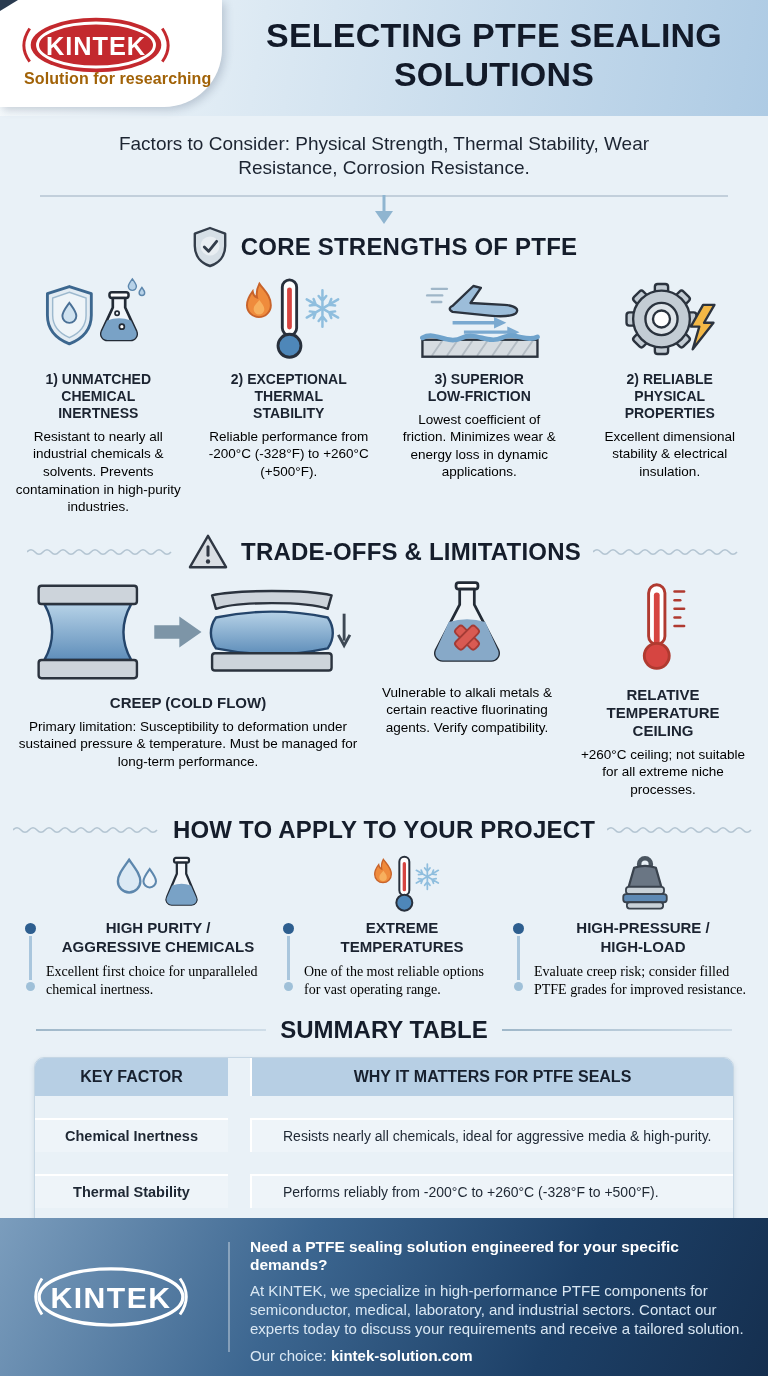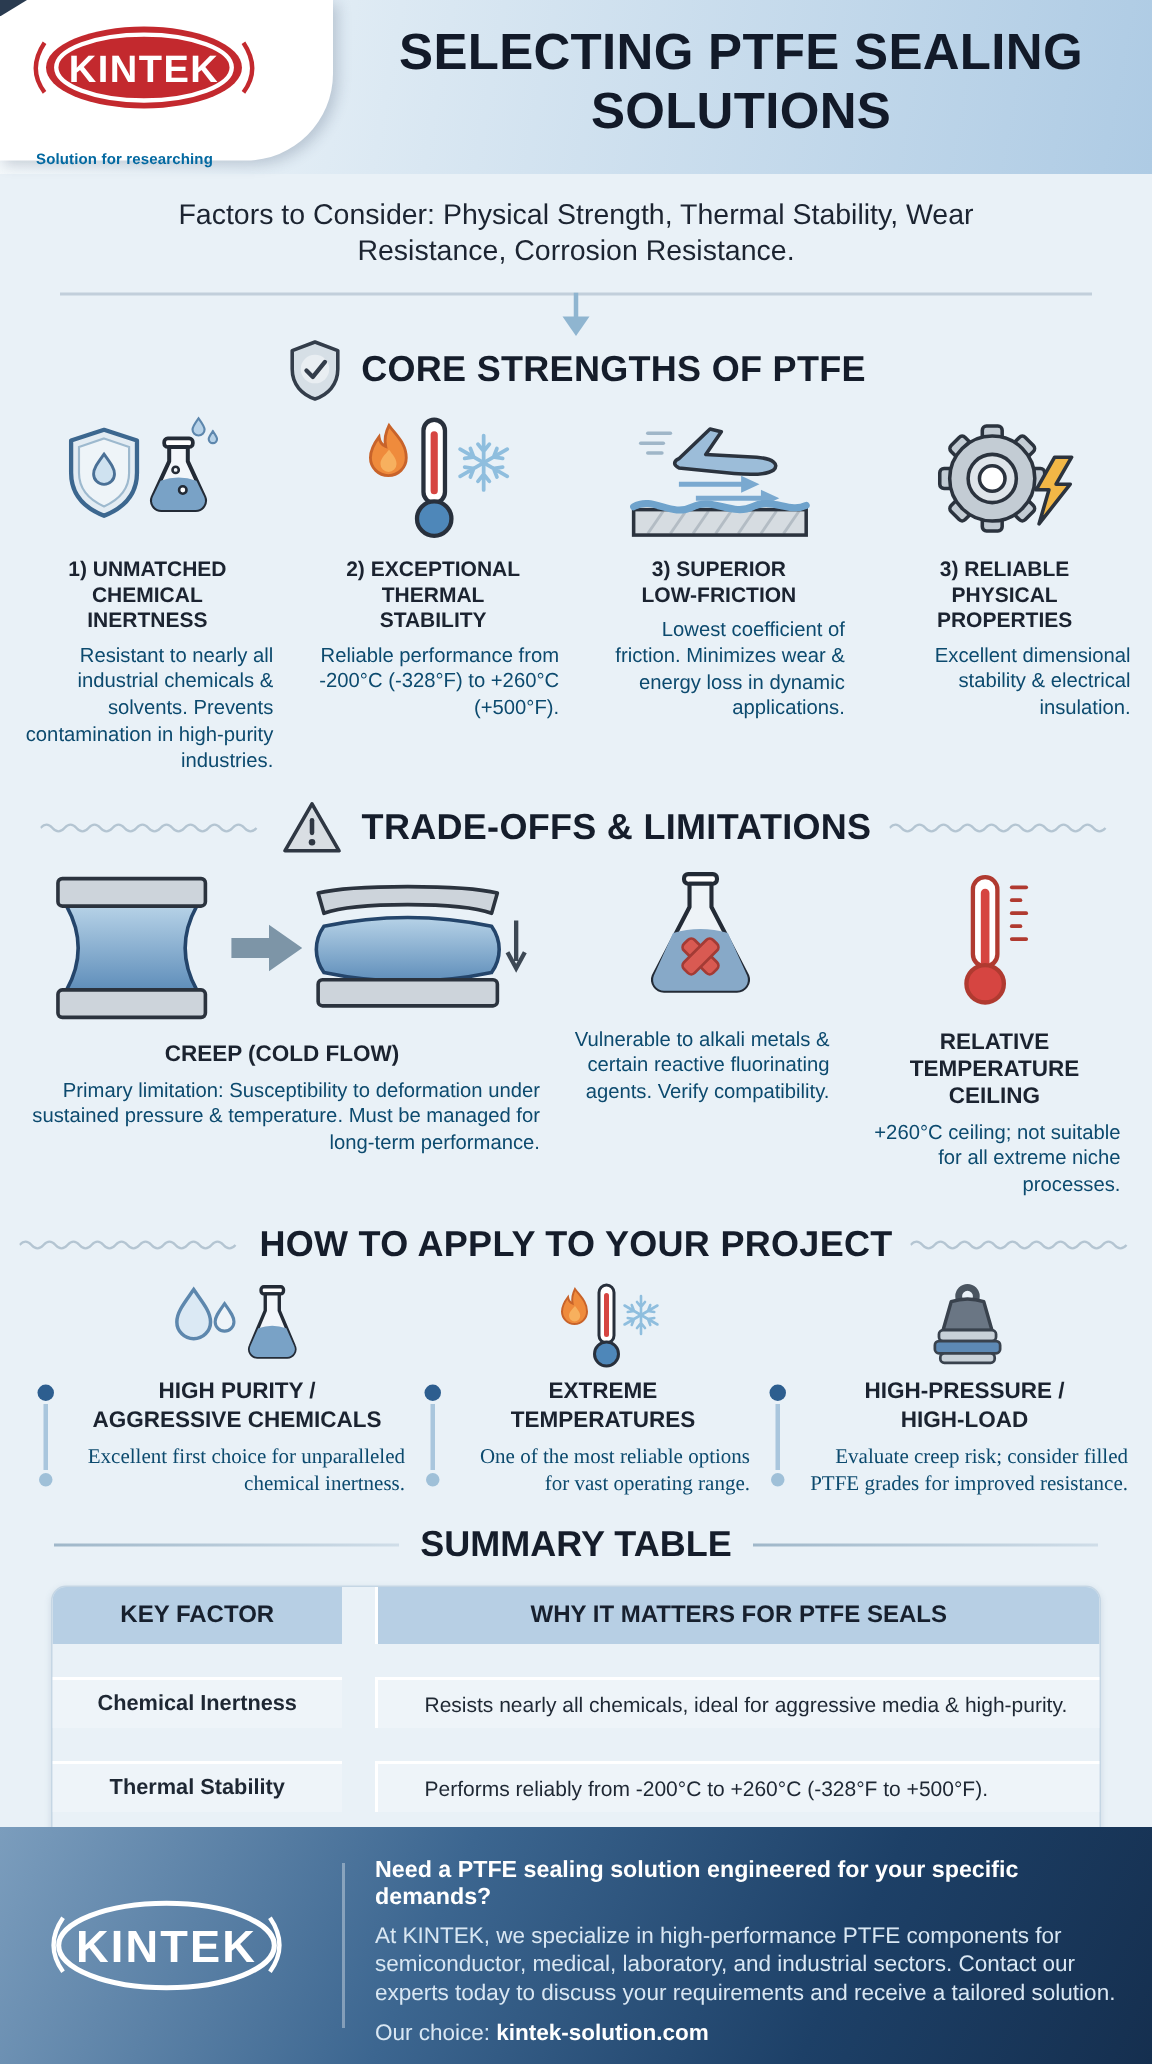--- a/index.html
+++ b/index.html
@@ -12,37 +12,37 @@
   .hdr { position:relative; height:116px;
          background:linear-gradient(100deg,#f6fafc 0%,#dce9f3 34%,#aecbe4 100%); }
   .hdr-title { position:absolute; left:228px; right:8px; top:16px; text-align:center;
                font-size:34px; font-weight:bold; color:#121a29; line-height:1.16;
                letter-spacing:.2px; }
   .logo-card { position:absolute; left:0; top:0; width:222px; height:107px;
                background:#ffffff; border-radius:0 0 58px 0;
                box-shadow:3px 3px 9px rgba(40,60,90,.22); z-index:2; }
   .logo-oval { position:absolute; left:18px; top:14px; width:156px; height:64px; }
   .logo-oval text { font-family:"Liberation Sans",sans-serif; }
-  .logo-tagline { position:absolute; left:24px; top:101px; font-size:10px;
-                  font-weight:bold; color:#0369a1; letter-spacing:.1px; }
+  .logo-tagline { position:absolute; left:24px; top:70px; font-size:16px;
+                  font-weight:bold; color:#a16207; letter-spacing:.1px; }
   .corner-tri { position:absolute; left:0; top:0; width:18px; height:11px;
                 background:#2a3b50; clip-path:polygon(0 0,100% 0,0 100%); z-index:3; }
 
   
   .subtitle { margin:16px auto 0; width:620px; text-align:center; font-size:19px;
               color:#1c2431; line-height:1.28; }
   .flow-divider { margin:14px 40px 0; border-top:2px solid #c2cfdb; position:relative;
                   height:30px; }
   .down-arrow { position:absolute; left:50%; transform:translateX(-50%); top:-2px; }
   .sec-heading { display:flex; align-items:center; justify-content:center; gap:12px;
                  height:44px; }
   .sec-heading .t { font-size:24px; font-weight:bold; color:#151d2b; letter-spacing:.2px; }
   .wave { flex:0 0 auto; }
   .title-s { font-weight:bold; color:#1b2330; }
-  .body-s { color:#0c4a6e;text-align:right; }
+  .body-s { color:#000000; }
 
   
   .core-grid { display:grid; grid-template-columns:repeat(4,1fr); padding:6px 6px 0;
                column-gap:6px; text-align:center; }
   .icon-box { display:flex; align-items:center; justify-content:center; }
   .core-grid .icon-box { height:88px; }
   .core-title { font-size:14px; line-height:1.22; margin:8px auto 0; min-height:34px; }
   .core-item:nth-child(1) .core-title { max-width:150px; }
   .core-item:nth-child(2) .core-title { max-width:140px; }
   .core-item:nth-child(3) .core-title { max-width:110px; }
@@ -236,21 +236,21 @@
               <rect x="-7" y="-37" width="14" height="13" rx="3" transform="rotate(270)"></rect>
               <rect x="-7" y="-37" width="14" height="13" rx="3" transform="rotate(315)"></rect>
             </g>
             <circle cx="46" cy="45" r="30"></circle>
           </g>
           <circle cx="46" cy="45" r="17" fill="#dfe5ea" stroke="#2b333e" stroke-width="2.5"></circle>
           <circle cx="46" cy="45" r="9" fill="#ffffff" stroke="#2b333e" stroke-width="2.5"></circle>
           <path d="M90 30 L77 53 H86 L79 77 L101 49 H91 L102 30 Z" fill="#f2b746" stroke="#2b333e" stroke-width="2.5" stroke-linejoin="round"></path>
         </svg>
       </div>
-      <div class="core-title title-s">3) RELIABLE PHYSICAL PROPERTIES</div>
+      <div class="core-title title-s">2) RELIABLE PHYSICAL PROPERTIES</div>
       <div class="core-body body-s">Excellent dimensional stability &amp; electrical insulation.</div>
     </div>
   </div>
 
   <div class="sec-heading" style="margin-top:14px;">
     <svg class="wave" width="148" height="12" viewBox="0 0 148 12">
       <path d="M0 6 Q4 1.5 8 6 T16 6 T24 6 T32 6 T40 6 T48 6 T56 6 T64 6 T72 6 T80 6 T88 6 T96 6 T104 6 T112 6 T120 6 T128 6 T136 6 T144 6" stroke="#b4c5d2" fill="none" stroke-width="1.6"></path>
     </svg>
     <svg width="42" height="38" viewBox="0 0 44 40">
       <path d="M22 3 L41 36 H3 Z" fill="#d9dee3" stroke="#2f3743" stroke-width="2.5" stroke-linejoin="round"></path>

